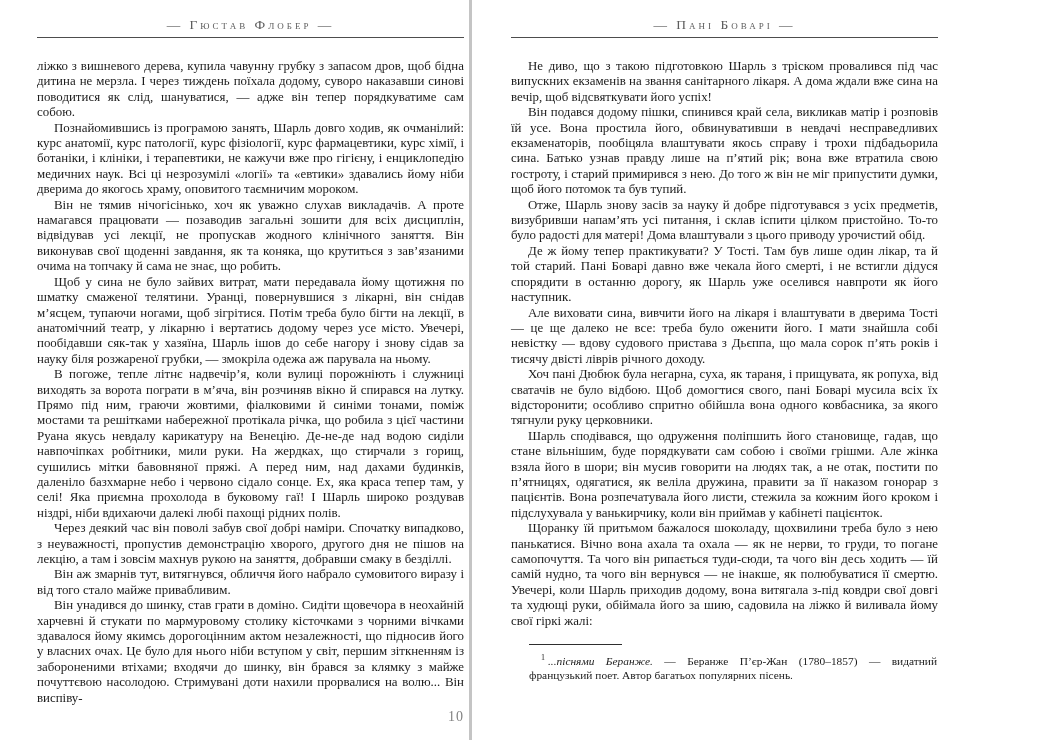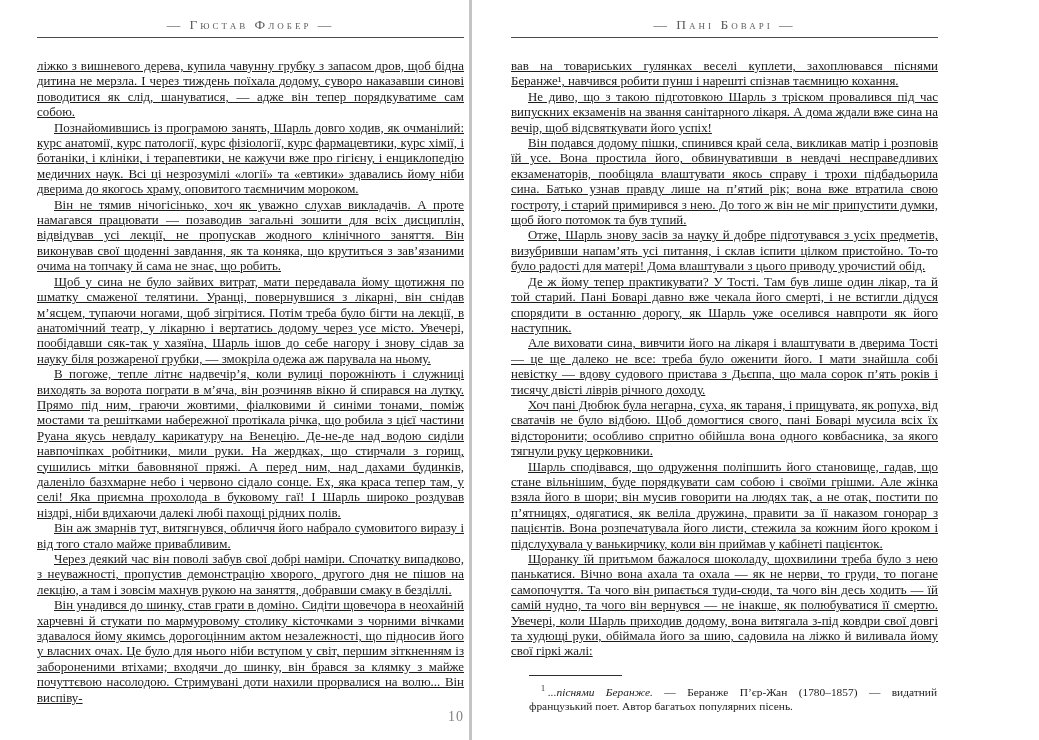--- a/index.html
+++ b/index.html
@@ -38,21 +38,20 @@
     margin: 4px 0 0 0;
     height: 0;
   }
 
   .body-text {
     margin-top: 21px;
     font-size: 12.9px;
     line-height: 15.4px;
     text-align: justify;
     color: #1b1b1b;
-    text-decoration: underline;
   }
   .body-text p { margin: 0; text-indent: 17px; }
   .body-text p.no-indent { text-indent: 0; }
 
   .footnote-block { margin-top: 15px; margin-left: 18px; width: 408px; }
   .footnote-rule {
     width: 93px;
     border: 0;
     border-top: 1px solid #2e2e2e;
     margin: 0 0 6px 0;
@@ -89,36 +88,35 @@
   <section class="page page-left">
     <div class="text-col">
       <div class="running-head">— Гюстав Флобер —</div>
       <hr class="head-rule">
       <div class="body-text">
           <p class="no-indent">ліжко з вишневого дерева, купила чавунну грубку з запасом дров, щоб бідна дитина не мерзла. І через тиждень поїхала додому, суворо наказавши синові поводитися як слід, шануватися, — адже він тепер порядкуватиме сам собою.</p>
           <p>Познайомившись із програмою занять, Шарль довго ходив, як очманілий: курс анатомії, курс патології, курс фізіології, курс фармацевтики, курс хімії, і ботаніки, і клініки, і терапевтики, не кажучи вже про гігієну, і енциклопедію медичних наук. Всі ці незрозумілі «логії» та «евтики» здавались йому ніби дверима до якогось храму, оповитого таємничим мороком.</p>
           <p>Він не тямив нічогісінько, хоч як уважно слухав викладачів. А проте намагався працювати — позаводив загальні зошити для всіх дисциплін, відвідував усі лекції, не пропускав жодного клінічного заняття. Він виконував свої щоденні завдання, як та коняка, що крутиться з зав’язаними очима на топчаку й сама не знає, що робить.</p>
           <p>Щоб у сина не було зайвих витрат, мати передавала йому щотижня по шматку смаженої телятини. Уранці, повернувшися з лікарні, він снідав м’ясцем, тупаючи ногами, щоб зігрітися. Потім треба було бігти на лекції, в анатомічний театр, у лікарню і вертатись додому через усе місто. Увечері, пообідавши сяк-так у хазяїна, Шарль ішов до себе нагору і знову сідав за науку біля розжареної грубки, — змокріла одежа аж парувала на ньому.</p>
           <p>В погоже, тепле літнє надвечір’я, коли вулиці порожніють і служниці виходять за ворота пограти в м’яча, він розчиняв вікно й спирався на лутку. Прямо під ним, граючи жовтими, фіалковими й синіми тонами, поміж мостами та решітками набережної протікала річка, що робила з цієї частини Руана якусь невдалу карикатуру на Венецію. Де-не-де над водою сиділи навпочіпках робітники, мили руки. На жердках, що стирчали з горищ, сушились мітки бавовняної пряжі. А перед ним, над дахами будинків, даленіло базхмарне небо і червоно сідало сонце. Ех, яка краса тепер там, у селі! Яка приємна прохолода в буковому гаї! І Шарль широко роздував ніздрі, ніби вдихаючи далекі любі пахощі рідних полів.</p>
+          <p>Через деякий час він поволі забув свої добрі наміри. Спочатку випадково, з неуважності, пропустив демонстрацію хворого, другого дня не пішов на лекцію, а там і зовсім махнув рукою на заняття, добравши смаку в безділлі.</p>
           <p>Він аж змарнів тут, витягнувся, обличчя його набрало сумовитого виразу і від того стало майже привабливим.</p>
-          <p>Через деякий час він поволі забув свої добрі наміри. Спочатку випадково, з неуважності, пропустив демонстрацію хворого, другого дня не пішов на лекцію, а там і зовсім махнув рукою на заняття, добравши смаку в безділлі.</p>
           <p>Він унадився до шинку, став грати в доміно. Сидіти щовечора в неохайній харчевні й стукати по мармуровому столику кісточками з чорними вічками здавалося йому якимсь дорогоцінним актом незалежності, що підносив його у власних очах. Це було для нього ніби вступом у світ, першим зіткненням із забороненими втіхами; входячи до шинку, він брався за клямку з майже почуттєвою насолодою. Стримувані доти нахили прорвалися на волю... Він виспіву-</p>
         </div>
     </div>
     <div class="page-number">10</div>
   </section>
 
   <div class="gutter"></div>
 
   <section class="page page-right">
     <div class="text-col">
       <div class="running-head">— Пані Боварі —</div>
       <hr class="head-rule">
       <div class="body-text">
-          <p class="no-indent">вав на товариських гулянках веселі куплети, захоплювався піснями Беранже¹, навчився робити пунш і нарешті спізнав таємницю кохання.</p>
           <p>Не диво, що з такою підготовкою Шарль з тріском провалився під час випускних екзаменів на звання санітарного лікаря. А дома ждали вже сина на вечір, щоб відсвяткувати його успіх!</p>
           <p>Він подався додому пішки, спинився край села, викликав матір і розповів їй усе. Вона простила його, обвинувативши в невдачі несправедливих екзаменаторів, пообіцяла влаштувати якось справу і трохи підбадьорила сина. Батько узнав правду лише на п’ятий рік; вона вже втратила свою гостроту, і старий примирився з нею. До того ж він не міг припустити думки, щоб його потомок та був тупий.</p>
           <p>Отже, Шарль знову засів за науку й добре підготувався з усіх предметів, визубривши напам’ять усі питання, і склав іспити цілком пристойно. То-то було радості для матері! Дома влаштували з цього приводу урочистий обід.</p>
           <p>Де ж йому тепер практикувати? У Тості. Там був лише один лікар, та й той старий. Пані Боварі давно вже чекала його смерті, і не встигли дідуся спорядити в останню дорогу, як Шарль уже оселився навпроти як його наступник.</p>
           <p>Але виховати сина, вивчити його на лікаря і влаштувати в дверима Тості — це ще далеко не все: треба було оженити його. І мати знайшла собі невістку — вдову судового пристава з Дьєппа, що мала сорок п’ять років і тисячу двісті ліврів річного доходу.</p>
           <p>Хоч пані Дюбюк була негарна, суха, як тараня, і прищувата, як ропуха, від сватачів не було відбою. Щоб домогтися свого, пані Боварі мусила всіх їх відсторонити; особливо спритно обійшла вона одного ковбасника, за якого тягнули руку церковники.</p>
           <p>Шарль сподівався, що одруження поліпшить його становище, гадав, що стане вільнішим, буде порядкувати сам собою і своїми грішми. Але жінка взяла його в шори; він мусив говорити на людях так, а не отак, постити по п’ятницях, одягатися, як веліла дружина, правити за її наказом гонорар з пацієнтів. Вона розпечатувала його листи, стежила за кожним його кроком і підслухувала у ванькирчику, коли він приймав у кабінеті пацієнток.</p>
           <p>Щоранку їй притьмом бажалося шоколаду, щохвилини треба було з нею панькатися. Вічно вона ахала та охала — як не нерви, то груди, то погане самопочуття. Та чого він рипається туди-сюди, та чого він десь ходить — їй самій нудно, та чого він вернувся — не інакше, як полюбуватися її смертю. Увечері, коли Шарль приходив додому, вона витягала з-під ковдри свої довгі та худющі руки, обіймала його за шию, садовила на ліжко й виливала йому свої гіркі жалі:</p>
         </div>
       <div class="footnote-block">

